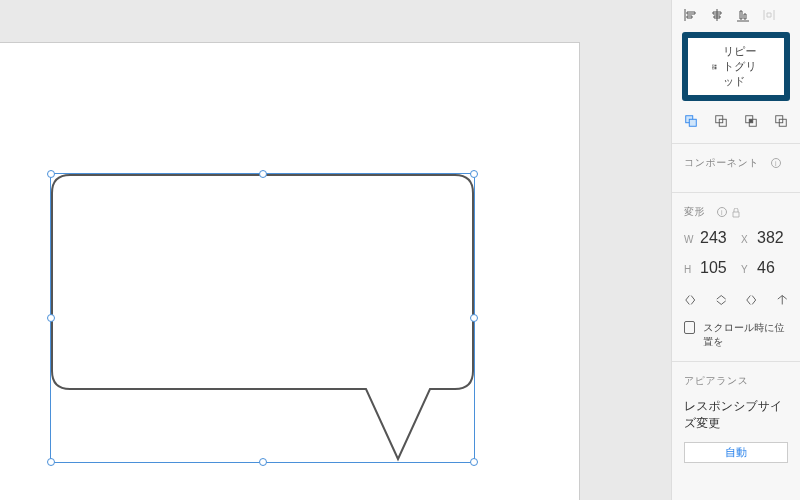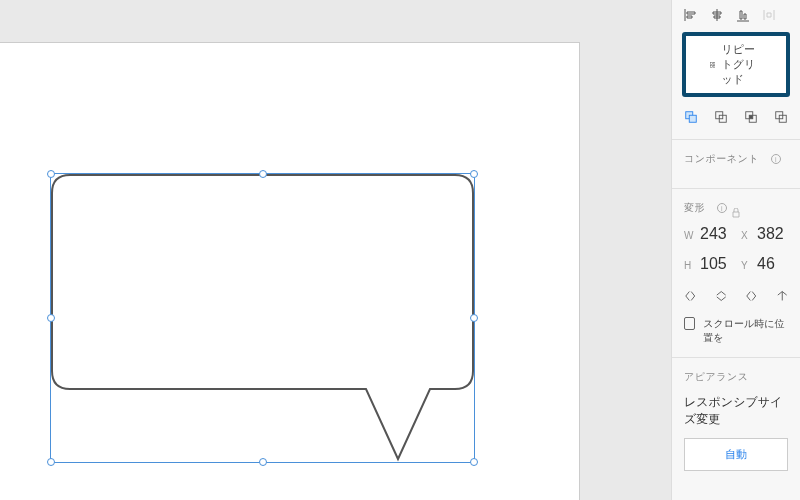--- a/index.html
+++ b/index.html
@@ -13,21 +13,21 @@
   .h-tl { left: -4px; top: -4px; } .h-tm { left: 50%; top: -4px; margin-left: -4px; } .h-tr { right: -4px; top: -4px; }
   .h-ml { left: -4px; top: 50%; margin-top: -4px; } .h-mr { right: -4px; top: 50%; margin-top: -4px; }
   .h-bl { left: -4px; bottom: -4px; } .h-bm { left: 50%; bottom: -4px; margin-left: -4px; } .h-br { right: -4px; bottom: -4px; }
   
   .speech-bubble { position: absolute; left: 50px; top: 130px; width: 425px; height: 290px; pointer-events: none; }
   
   .right-panel { position: absolute; right: 0; top: 0; width: 129px; height: 500px; background: #f7f7f7; border-left: 1px solid #ddd; font-size: 11px; color: #444; }
   .align-row { display: flex; gap: 12px; padding: 8px 12px 10px; }
   .align-row .ico { width: 14px; height: 14px; }
   
-  .repeat-btn { margin: 0 10px 12px; padding: 6px 24px; border: 4px solid #0c4a6e; background: #fff; border-radius: 3px; display: flex; align-items: center; gap: 6px; cursor: pointer; justify-content: space-between; }
+  .repeat-btn { margin: 0 10px 12px; padding: 6px 24px; border: 6px solid #0c4a6e; background: #fff; border-radius: 3px; display: flex; align-items: center; gap: 6px; cursor: pointer; justify-content: space-between; }
   .repeat-btn .ico { width: 12px; height: 12px; }
   
   .bool-row { display: flex; gap: 16px; padding: 0 12px 14px; }
   .bool-row .ico { width: 16px; height: 16px; cursor: pointer; }
   
   .section { border-top: 1px solid #e0e0e0; padding: 12px; }
   .section-hdr { display: flex; align-items: center; gap: 12px; color: #888; font-size: 10px; margin-bottom: 10px; letter-spacing: 0.5px; }
   .info-ico { width: 10px; height: 10px; border: 1px solid #aaa; border-radius: 50%; font-size: 7px; text-align: center; line-height: 9px; color: #aaa; }
   
   .dim-row { display: flex; gap: 10px; margin-bottom: 12px; align-items: center; }
@@ -36,21 +36,21 @@
   .dim-val { font-size: 16px; color: #333; }
   .lock-col { display: flex; flex-direction: column; align-items: center; gap: 2px; }
   .lock-ico { width: 8px; height: 10px; }
   
   .flip-row { display: flex; gap: 18px; padding-top: 4px; }
   .flip-row .ico { width: 14px; height: 14px; }
   
   .check-row { display: flex; align-items: flex-start; gap: 8px; margin-top: 4px; }
   .checkbox { width: 13px; height: 13px; border: 1.5px solid #666; border-radius: 2px; }
   
-  .auto-btn { margin-top: 10px; padding: 8px; text-align: center; border: 1px solid #ccc; background: #fff; color: #2680eb; font-size: 11px; cursor: pointer; }
+  .auto-btn { margin-top: 10px; padding: 2px; text-align: center; border: 1px solid #ccc; background: #fff; color: #2680eb; font-size: 11px; cursor: pointer; }
   
   svg { display: block; }
 </style>
 </head>
 <body>
 
 <div class="canvas-wrap">
   <div class="artboard">
     <svg class="speech-bubble" viewBox="0 0 425 290">
       <path d="M 20 2 L 405 2 Q 423 2 423 20 L 423 198 Q 423 216 405 216 L 380 216 L 348 286 L 316 216 L 20 216 Q 2 216 2 198 L 2 20 Q 2 2 20 2 Z" fill="none" stroke="#555" stroke-width="2"></path>

